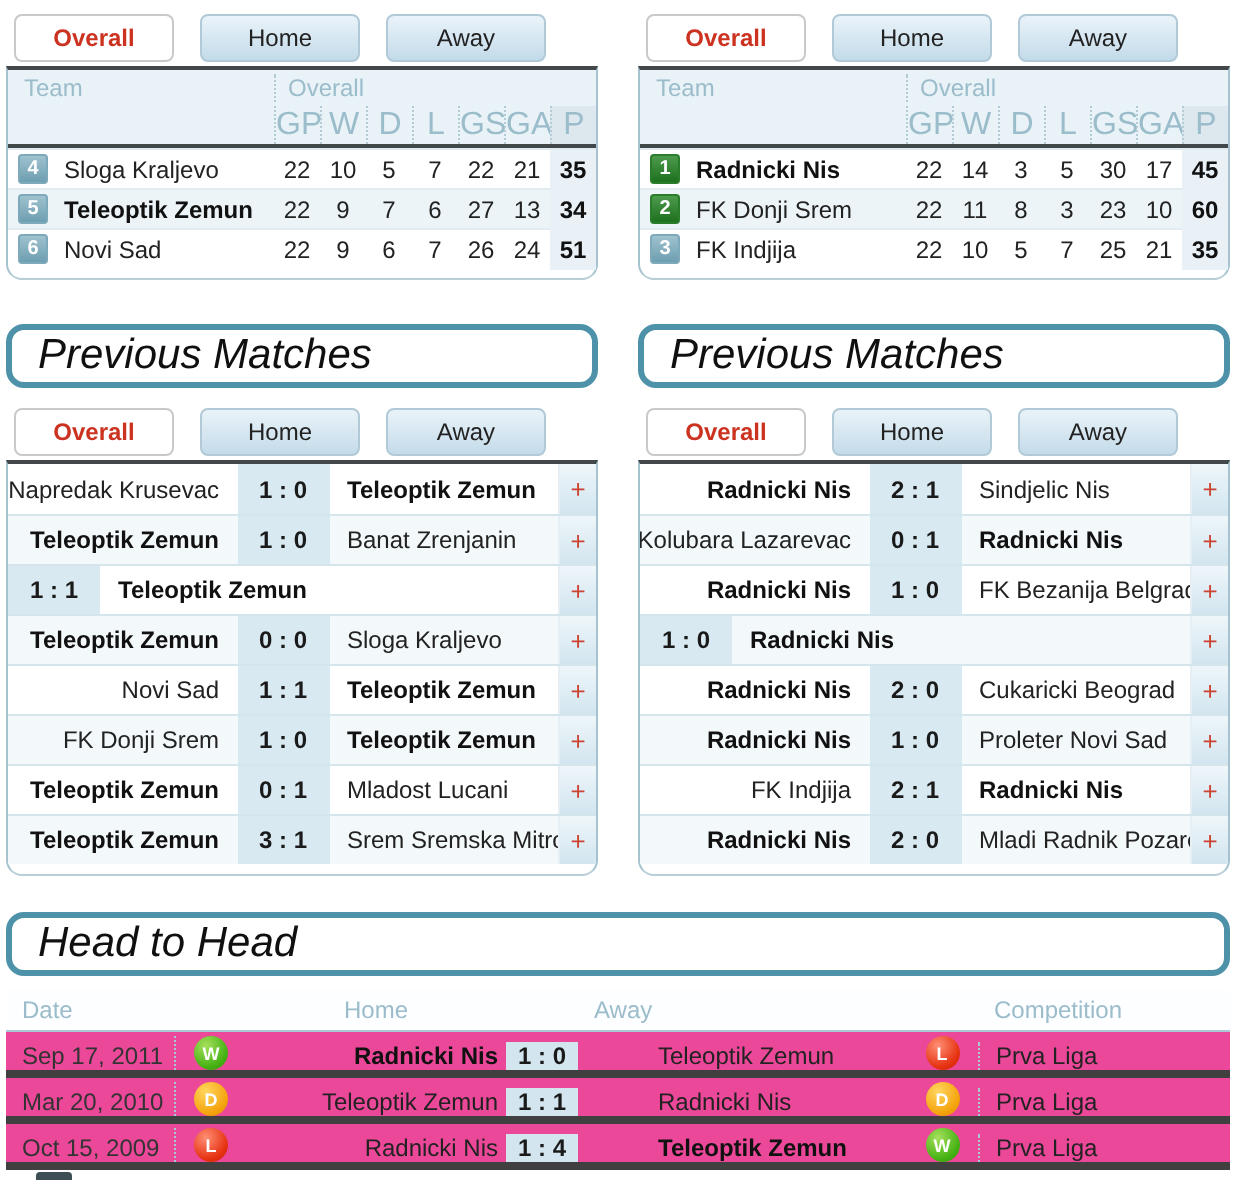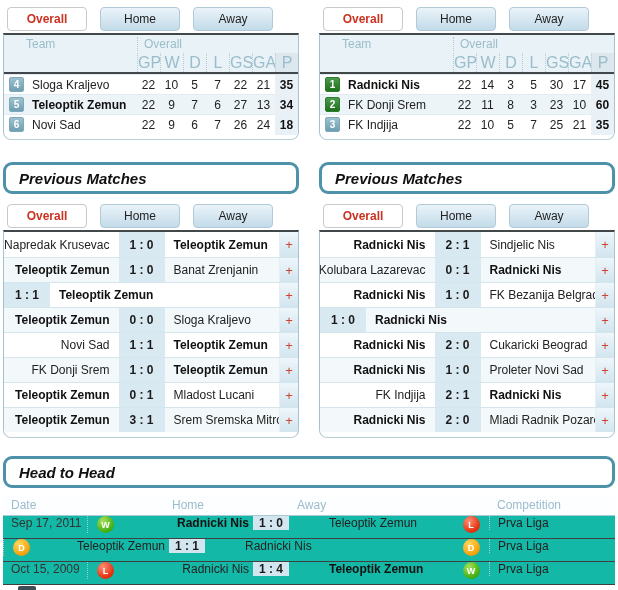--- a/index.html
+++ b/index.html
@@ -15,61 +15,61 @@
        background:linear-gradient(#eaf3f9,#c3dbe9);border:1px solid #b2c9d7;color:#222;cursor:pointer}
   .tab.active{background:#fff;border:1px solid #c9c9c9;color:#cc3220;font-weight:bold}
   
   .tbox{border-top:2px solid #42474a;border-left:1px solid #a5c4d0;border-right:1px solid #a5c4d0;
         border-bottom:1px solid #b9cfd8;border-radius:0 0 8px 8px;padding-bottom:5px;background:#fff}
   
   .shead{background:#e9f3f7;border-bottom:2px solid #42474a}
   .shr1,.shr2{display:flex;align-items:center;color:#9bbccb}
   .shr1{height:18px}
   .shr2{height:19px}
-  .th-team{flex:1;padding-left:22px}
+  .th-team{flex:1;padding-left:8px}
   .th-group{width:161px;border-left:1px dotted #b3ccd6;padding-left:6px}
   .spacer{flex:1}
   .sc{width:23px;text-align:center;flex:0 0 auto}
   .shr2 .sc{border-left:1px dotted #b3ccd6;font-size:16px;height:19px;line-height:19px}
   .shr2 .sc.p{background:#dce8ee}
   .srow{display:flex;align-items:center;height:20px;border-top:1px solid #e0ecf1}
   .srow:first-of-type{border-top:none}
   .srow.alt{background:#edf4f8}
   .srow .sc.p{font-weight:bold;color:#111;background:#e9f1f6;height:20px;line-height:20px}
   .pos{width:15px;height:15px;margin:0 8px 0 5px;border-radius:2px;color:#fff;font-size:10px;font-weight:bold;
        display:flex;align-items:center;justify-content:center;flex:0 0 auto}
   .pos.teal{background:linear-gradient(#9fc2ce,#6d9eb1);border:1px solid #7ea9ba}
   .pos.green{background:linear-gradient(#4e9a4e,#1d701d);border:1px solid #2a7d2a}
   .tname{flex:1;white-space:nowrap;overflow:hidden}
   .b{font-weight:bold;color:#111}
   
   .frame{height:32px;border:3px solid #4d92a8;border-radius:9px;background:#fff;display:flex;align-items:center;
          padding-left:13px;margin-bottom:6px}
-  .ptitle{font-size:15px;font-weight:bold;font-style:italic;color:#101010}
+  .ptitle{font-size:21px;font-weight:normal;font-style:italic;color:#101010}
   
   .mrow{display:flex;align-items:stretch;height:25px;border-top:1px solid #d5e5ec;background:#fff}
   .mrow:first-of-type{border-top:none}
   .mrow.alt{background:#f3f8fa}
   .mhome{flex:1;display:flex;align-items:center;justify-content:flex-end;padding-right:9px;white-space:nowrap;overflow:hidden}
   .mscore{width:46px;flex:0 0 46px;background:#d9e9f1;display:flex;align-items:center;justify-content:center;
           font-weight:bold;color:#1a1a1a}
   .maway{flex:1;display:flex;align-items:center;padding-left:9px;white-space:nowrap;overflow:hidden}
   .mplus{width:19px;flex:0 0 19px;background:linear-gradient(#eef6fa,#d2e5ef);border-left:1px solid #e6eff4;
          display:flex;align-items:center;justify-content:center;color:#cc4433;font-size:13px;cursor:pointer}
   
   .hpanel{margin:18px 3px 0 3px;width:612px}
   .hhead{display:flex;align-items:center;height:22px;margin-top:4px;color:#9bbccb;background:#fdfeff;
          border-bottom:1px solid #a9c9d6}
   .hc-date{width:120px;padding-left:8px}
   .hc-home{width:130px;text-align:center}
   .hc-score{width:36px}
   .hc-away{width:164px;padding-left:8px}
   .hc-badge{width:36px}
   .hc-comp{flex:1;padding-left:8px}
-  .hrow{display:flex;align-items:flex-start;height:23px;border-bottom:1px solid #404040;background:#14b8a6}
+  .hrow{display:flex;align-items:flex-end;height:23px;border-bottom:4px solid #404040;background:#ec4899}
   .hdate{width:84px;flex:0 0 84px;display:flex;align-items:center;padding-left:8px;color:#333}
   .hbadge{width:36px;flex:0 0 36px;display:flex;align-items:center;justify-content:center}
   .hsep{border-left:1px dotted #a9c9d6}
   .hhome{width:130px;flex:0 0 130px;display:flex;align-items:center;justify-content:flex-end;padding-right:4px;white-space:nowrap}
   .hscore{width:36px;flex:0 0 36px;background:#d3e6ef;display:flex;align-items:center;justify-content:center;
           font-weight:bold;color:#1a1a1a}
   .haway{flex:1;display:flex;align-items:center;padding-left:40px;white-space:nowrap;overflow:hidden}
   .hcomp{width:126px;flex:0 0 126px;display:flex;align-items:center;padding-left:8px}
   .circ{width:17px;height:17px;border-radius:50%;color:#fff;font-size:9px;font-weight:bold;
         display:flex;align-items:center;justify-content:center}
@@ -130,21 +130,21 @@
       </div>
       <div class="srow">
         <span class="pos teal">6</span>
         <span class="tname">Novi Sad</span>
         <span class="sc">22</span>
         <span class="sc">9</span>
         <span class="sc">6</span>
         <span class="sc">7</span>
         <span class="sc">26</span>
         <span class="sc">24</span>
-        <span class="sc p">18</span>
+        <span class="sc p">51</span>
       </div>
     </div>
   </section>
 
   <section class="spanel">
     <div class="tabs">
       <div class="tab active">Overall</div>
       <div class="tab">Home</div>
       <div class="tab">Away</div>
     </div>
@@ -376,20 +376,21 @@
       </span>
     <span class="hhome b">Radnicki Nis</span>
     <span class="hscore">1 : 0</span>
     <span class="haway">Teleoptik Zemun</span>
     <span class="hbadge">
         <span class="circ l">L</span>
       </span>
     <span class="hcomp hsep">Prva Liga</span>
   </div>
   <div class="hrow">
+    <span class="hdate">Mar 20, 2010</span>
     <span class="hbadge hsep">
         <span class="circ d">D</span>
       </span>
     <span class="hhome">Teleoptik Zemun</span>
     <span class="hscore">1 : 1</span>
     <span class="haway">Radnicki Nis</span>
     <span class="hbadge">
         <span class="circ d">D</span>
       </span>
     <span class="hcomp hsep">Prva Liga</span>

